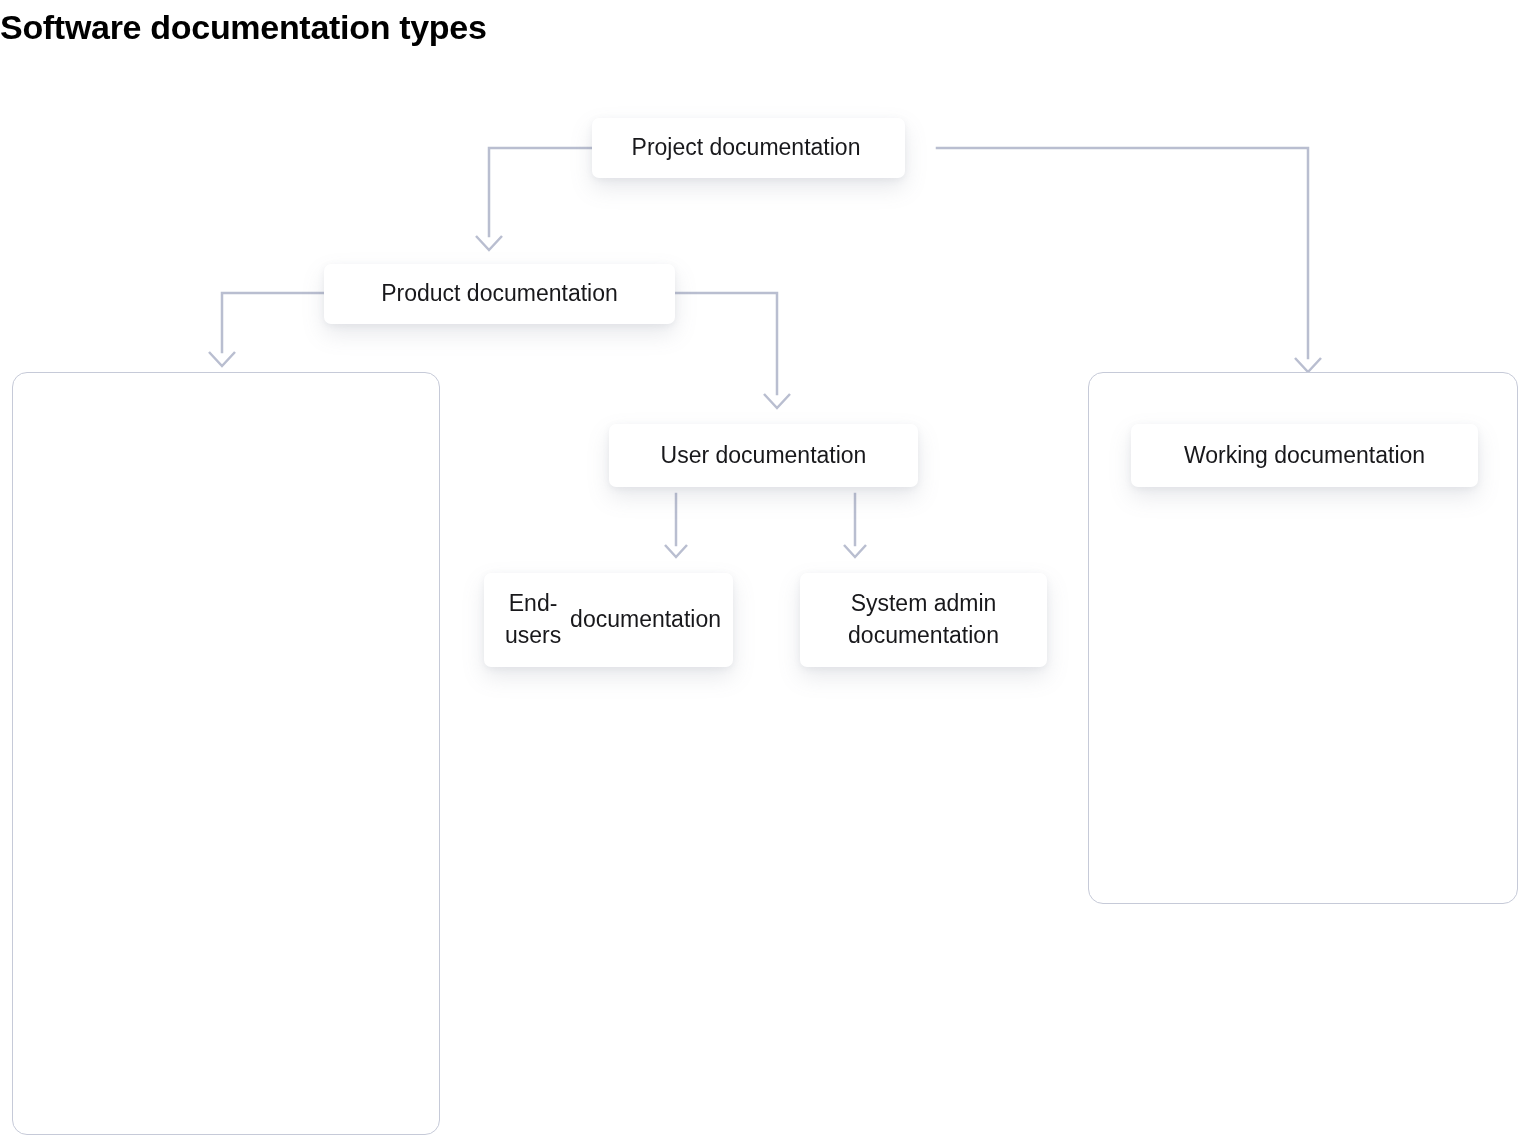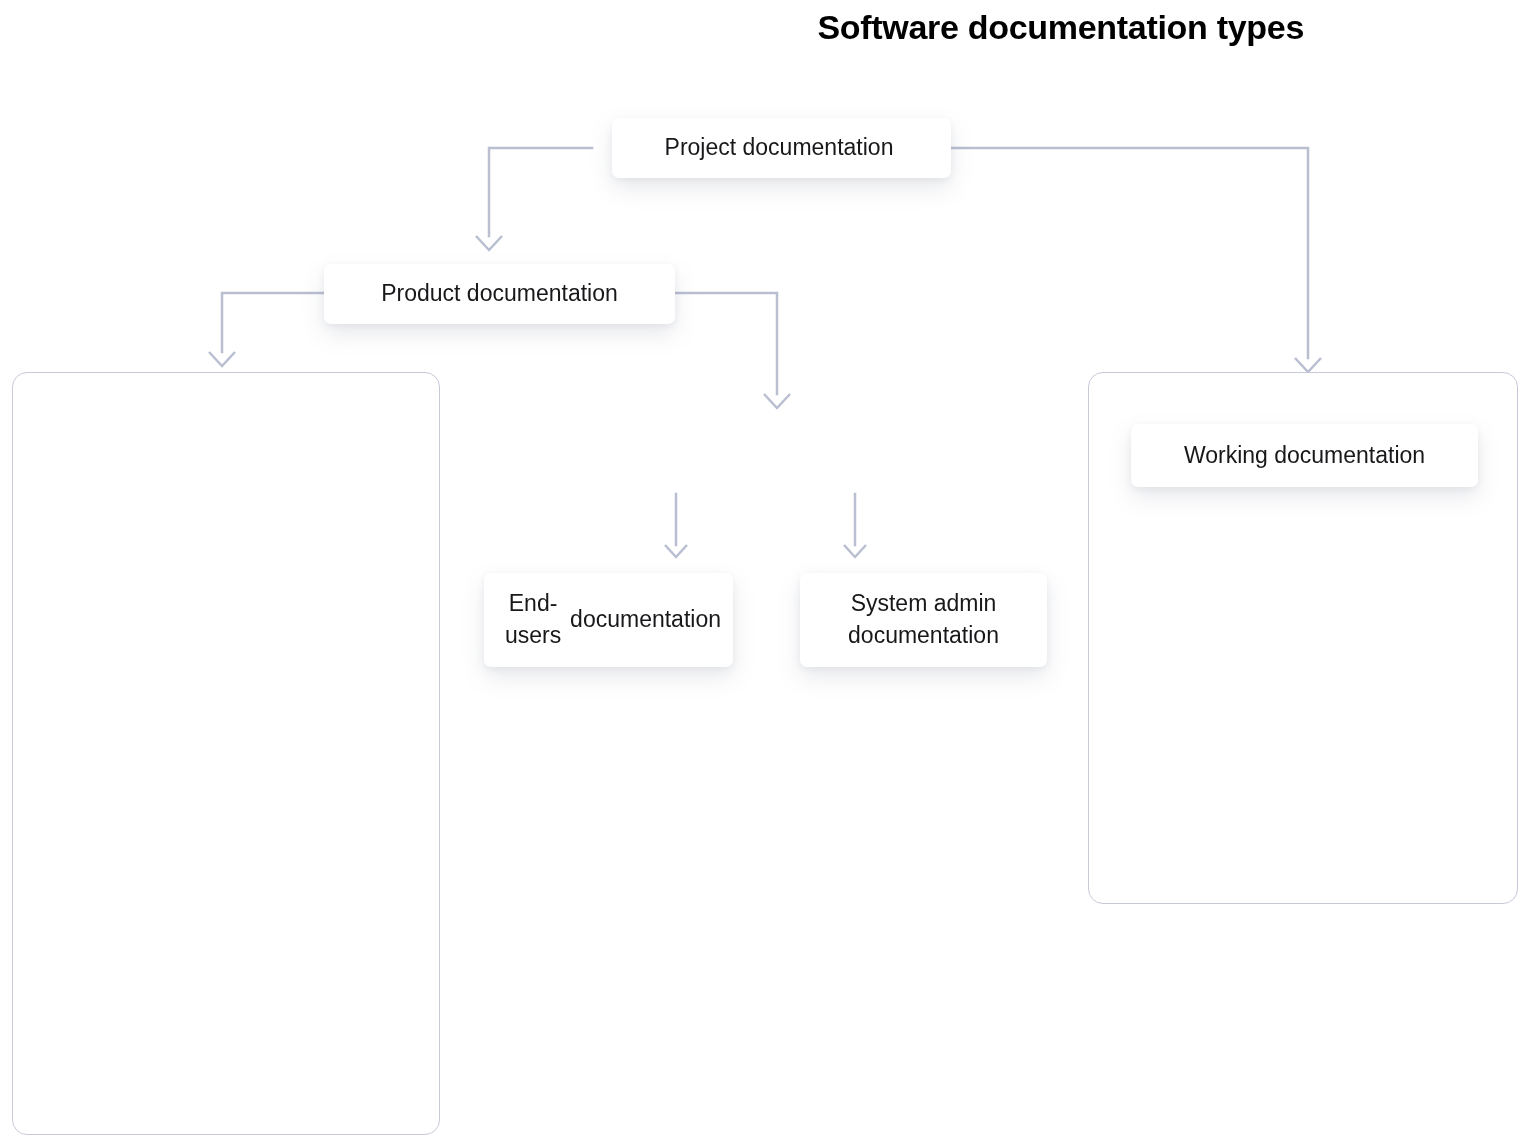--- a/index.html
+++ b/index.html
@@ -19,21 +19,21 @@
     height: 1135px;
     background: #ffffff;
   }
 
   
   #title {
     position: absolute;
     left: 0;
     top: 8px;
     width: 1304px;
-    text-align: right;
+    text-align: left;
     font-size: 34px;
     font-weight: bold;
     letter-spacing: -0.3px;
     color: #000000;
   }
 
   
   #connectors {
     position: absolute;
     left: 0;
@@ -140,29 +140,32 @@
       <polyline points="764,394 777,408 790,394"></polyline>
       <polyline points="665,545 676,557 687,545"></polyline>
       <polyline points="844,545 855,557 866,545"></polyline>
     </g>
   </svg>
 
   <div class="panel" id="panel-system" style="left:12px; top:372px; width:428px; height:763px;"></div>
 
   <div class="panel" id="panel-process" style="left:1088px; top:372px; width:430px; height:532px;"></div>
 
-  <div class="node" id="node-project" style="left:612px; top:118px; width:339px; height:60px;padding-left:7px;">
+  <div class="node" id="node-project" style="left:592px; top:118px; width:313px; height:60px;padding-left:7px;">
     <span>Project documentation</span>
   </div>
 
   <div class="node" id="node-product" style="left:324px; top:264px; width:351px; height:60px;text-align:center;">
     <span>Product documentation</span>
   </div>
 
 
+  <div class="node" id="node-user" style="left:609px; top:424px; width:309px; height:63px;">
+    <span>User documentation</span>
+  </div>
 
   <div class="node" id="node-process" style="left:1131px; top:424px; width:347px; height:63px;">
     <span>Working documentation</span>
   </div>
 
   <div class="node" id="node-end-users" style="left:484px; top:573px; width:249px; height:94px; justify-content:center;">
     <span>End-users</span>
     <span>documentation</span>
   </div>
 

